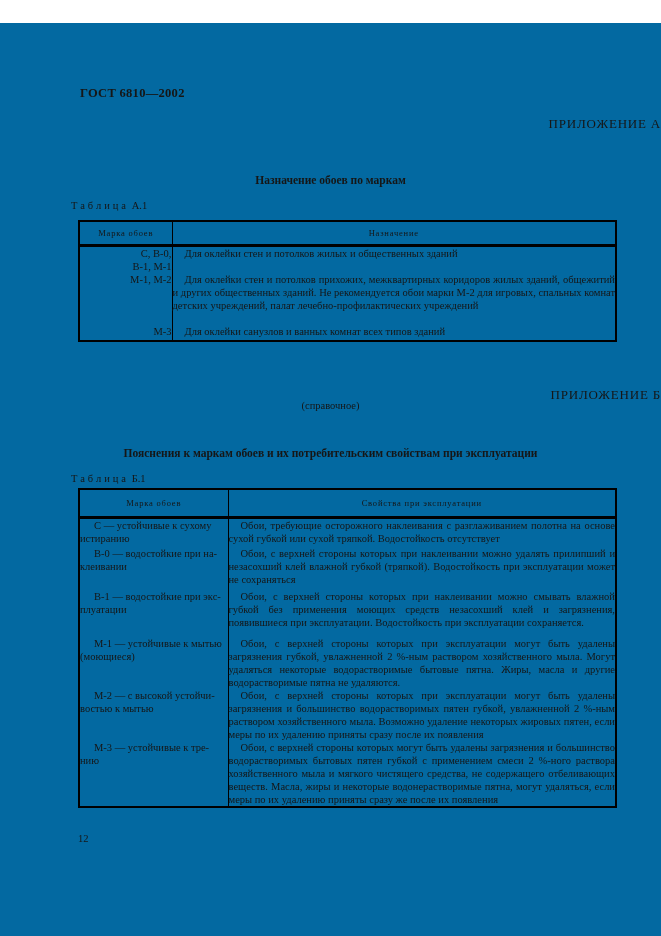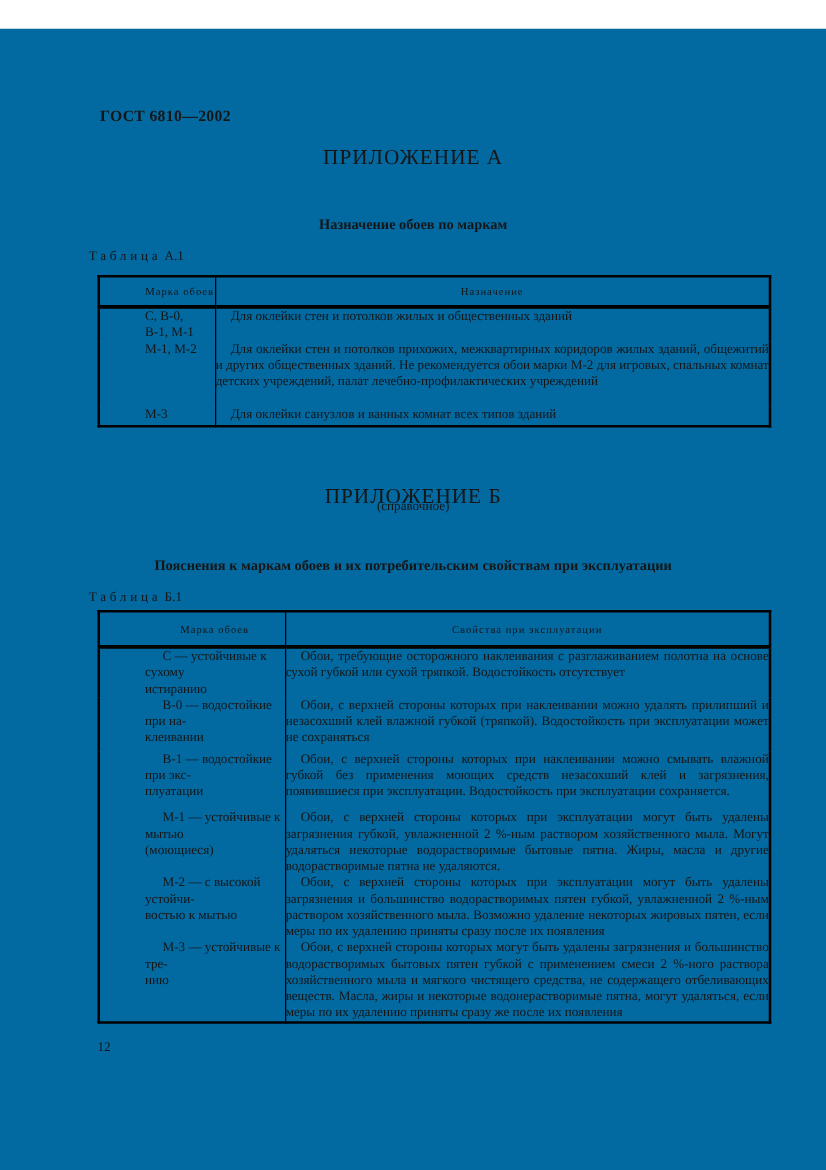--- a/index.html
+++ b/index.html
@@ -25,22 +25,23 @@
     font-size: 12.5px;
     letter-spacing: 0.3px;
   }
   .centered {
     position: absolute;
     left: 0;
     width: 661px;
     text-align: center;
   }
   .app-title {
-    font-size: 17px;
+    font-size: 13px;
     letter-spacing: 0.8px;
+    text-align: right;
   }
   .app-subtitle {
     font-size: 10.5px;
   }
   .section-heading {
     font-weight: bold;
     font-size: 11.5px;
   }
   .table-label {
     position: absolute;
@@ -63,35 +64,34 @@
     font-size: 8.5px;
     letter-spacing: 0.8px;
     text-align: center;
     vertical-align: middle;
     border-bottom: 3px solid #000;
     padding: 0;
   }
   table.gost th:first-child,
   table.gost td:first-child {
     border-right: 1.5px solid #000;
-    padding-left: 36px;
   }
   table.gost td {
     vertical-align: top;
     font-size: 10.5px;
     line-height: 13px;
     padding: 0;
   }
   .table-a { top: 197px; }
   .table-a thead tr { height: 24px; }
   .table-b { top: 465px; }
   .table-b thead tr { height: 28px; }
 
   td.mark-a {
-    text-align: left;
+    text-align: right;
     padding-top: 5px;
     white-space: pre-line;
   }
   td.mark-b {
     padding: 4px 2px 0 2px;
     white-space: pre-line;
     text-indent: 14px;
   }
   td.props {
     padding: 4px 6px 0 4px;

